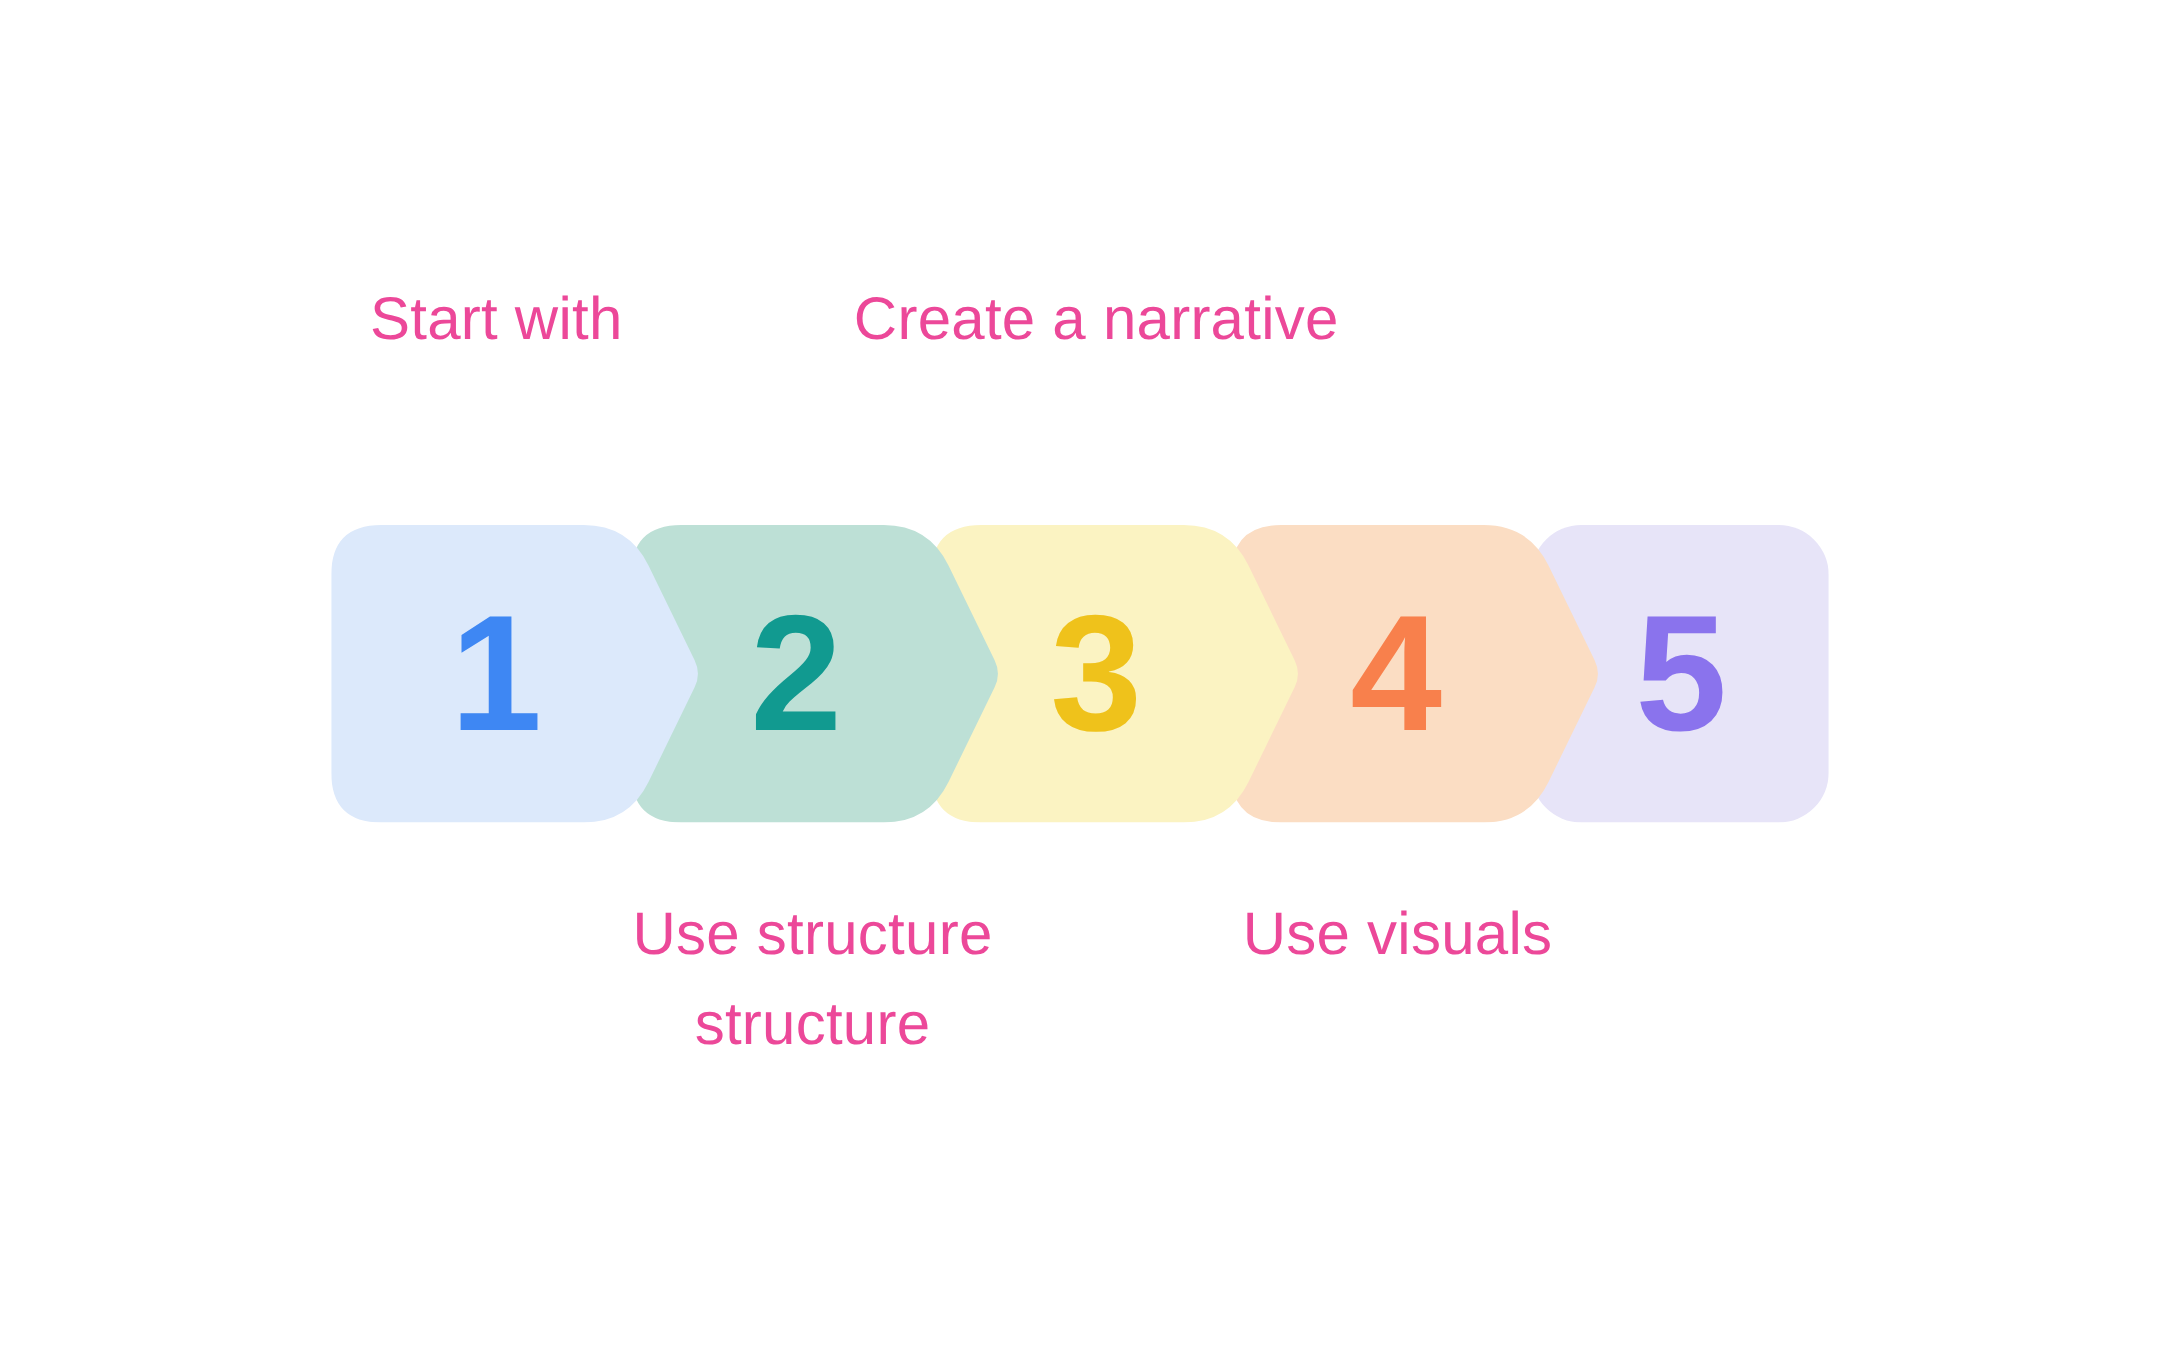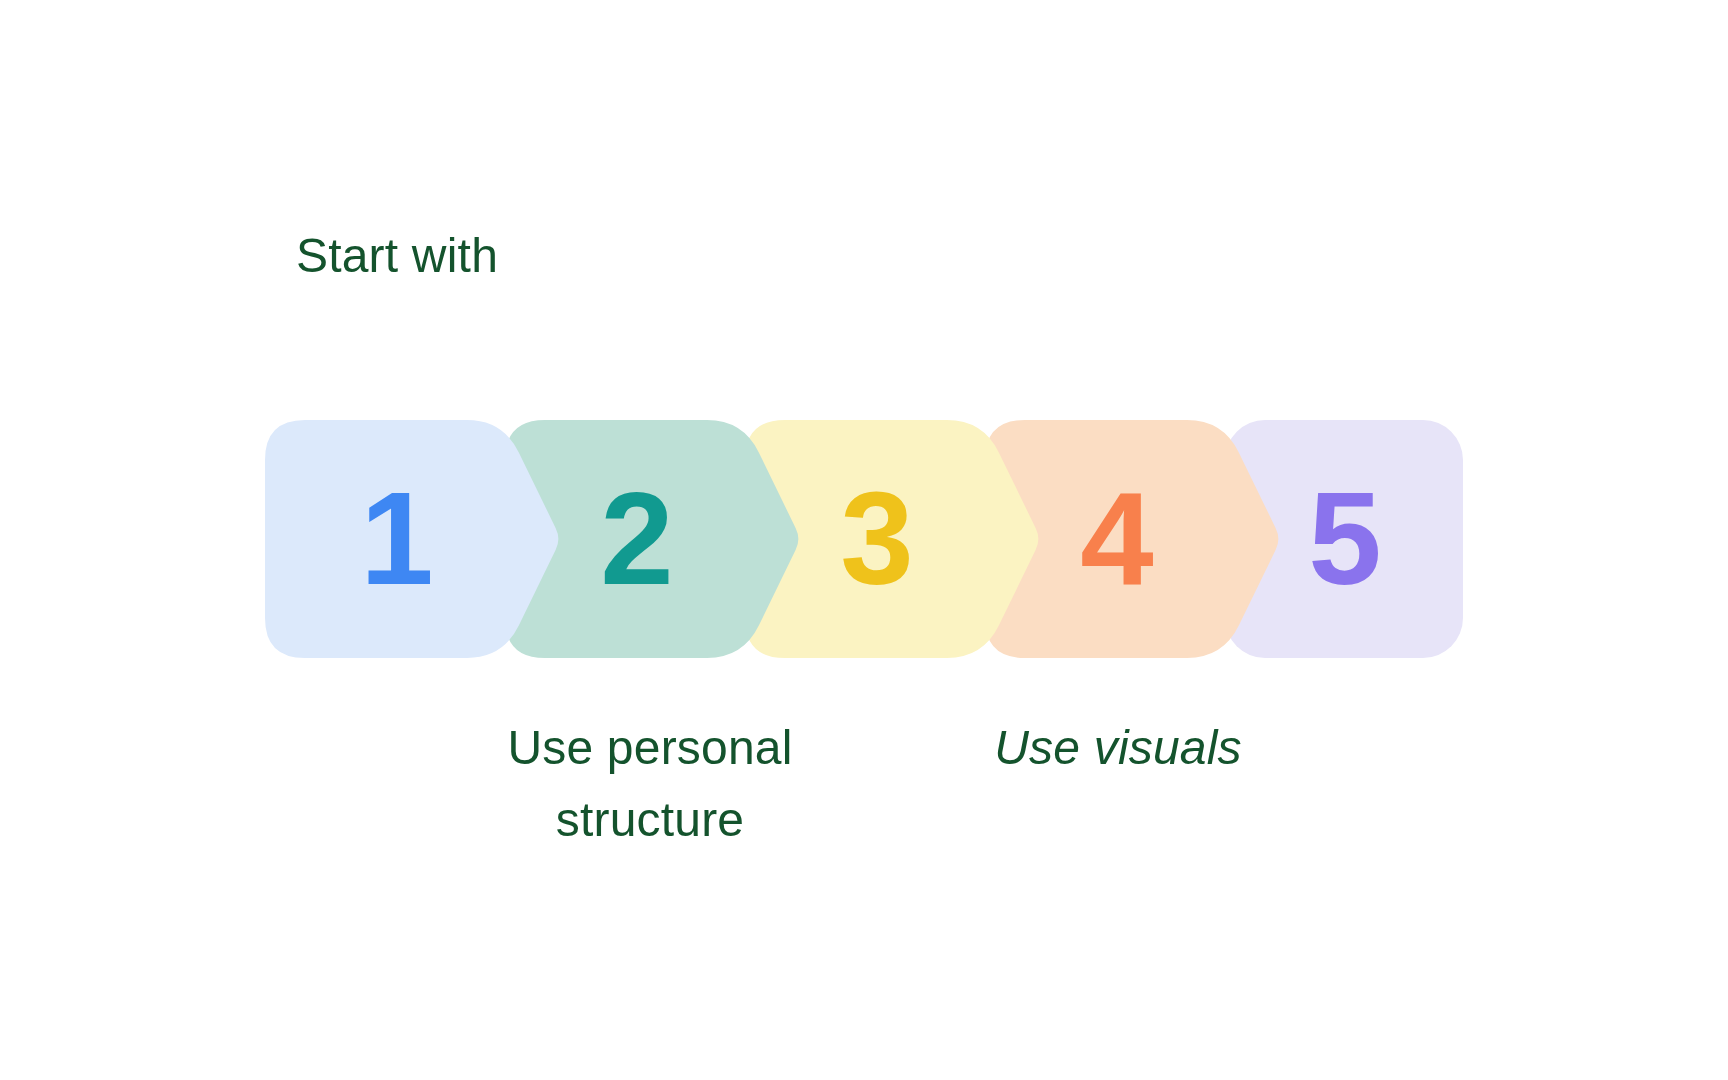--- a/index.html
+++ b/index.html
@@ -39,29 +39,29 @@
   #num-4 { left: 997px; }
   #num-5 { left: 1225px; }
 
   .step-label {
     position: absolute;
     width: 520px;
     text-align: center;
     font-size: 48px;
     line-height: 72px;
     font-weight: 500;
-    color: #14532d;
+    color: #ec4899;
     letter-spacing: 0.2px;
   }
   .step-label.top { top: 220px; }
   .step-label.bottom { top: 712px; }
   #label-1 { left: 137px; }
   #label-2 { left: 390px; }
   #label-3 { left: 617px; }
-  #label-4 { left: 858px; font-style: italic; }
+  #label-4 { left: 858px; }
   #label-5 { left: 1085px; }
 </style>
 </head>
 <body>
 
 <div id="stage">
 
   <svg id="chevron-band" viewBox="0 0 1198 238" xmlns="http://www.w3.org/2000/svg">
 
     <rect x="960" y="0" width="238" height="238" rx="40" fill="#e7e4f8"></rect>
@@ -74,23 +74,24 @@
   <div id="num-1" class="step-number" style="color: rgb(62, 135, 243);">1</div>
   <div id="num-2" class="step-number" style="color: rgb(17, 154, 144);">2</div>
   <div id="num-3" class="step-number" style="color: rgb(239, 194, 27);">3</div>
   <div id="num-4" class="step-number" style="color: rgb(248, 128, 76);">4</div>
   <div id="num-5" class="step-number" style="color: rgb(138, 115, 237);">5</div>
 
   <div id="label-1" class="step-label top">
     <div>Start with</div>
   </div>
   <div id="label-2" class="step-label bottom">
-    <div>Use personal</div>
+    <div>Use structure</div>
     <div>structure</div>
   </div>
   <div id="label-3" class="step-label top">
+    <div>Create a narrative</div>
   </div>
   <div id="label-4" class="step-label bottom">
     <div>Use visuals</div>
     <div></div>
   </div>
 
 </div>
 
 </body></html>

